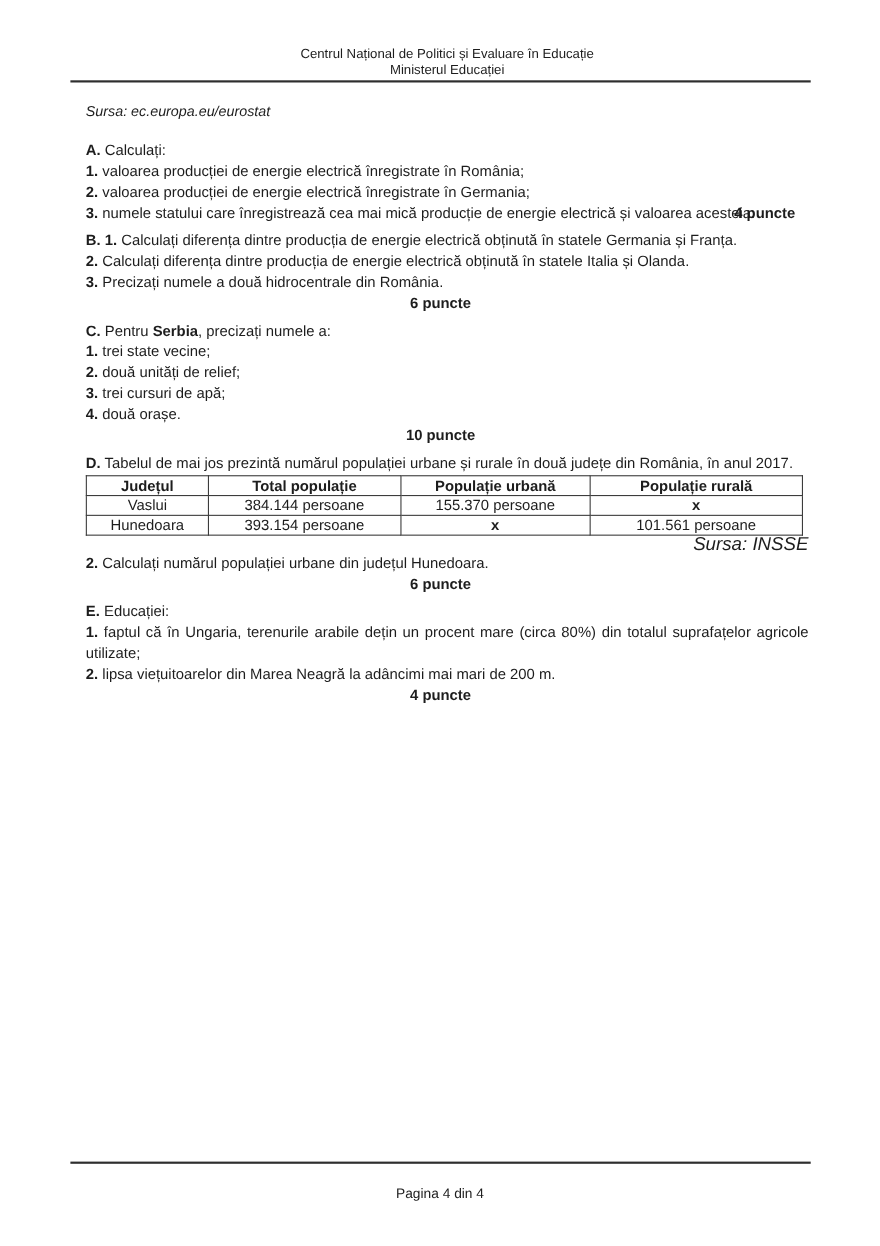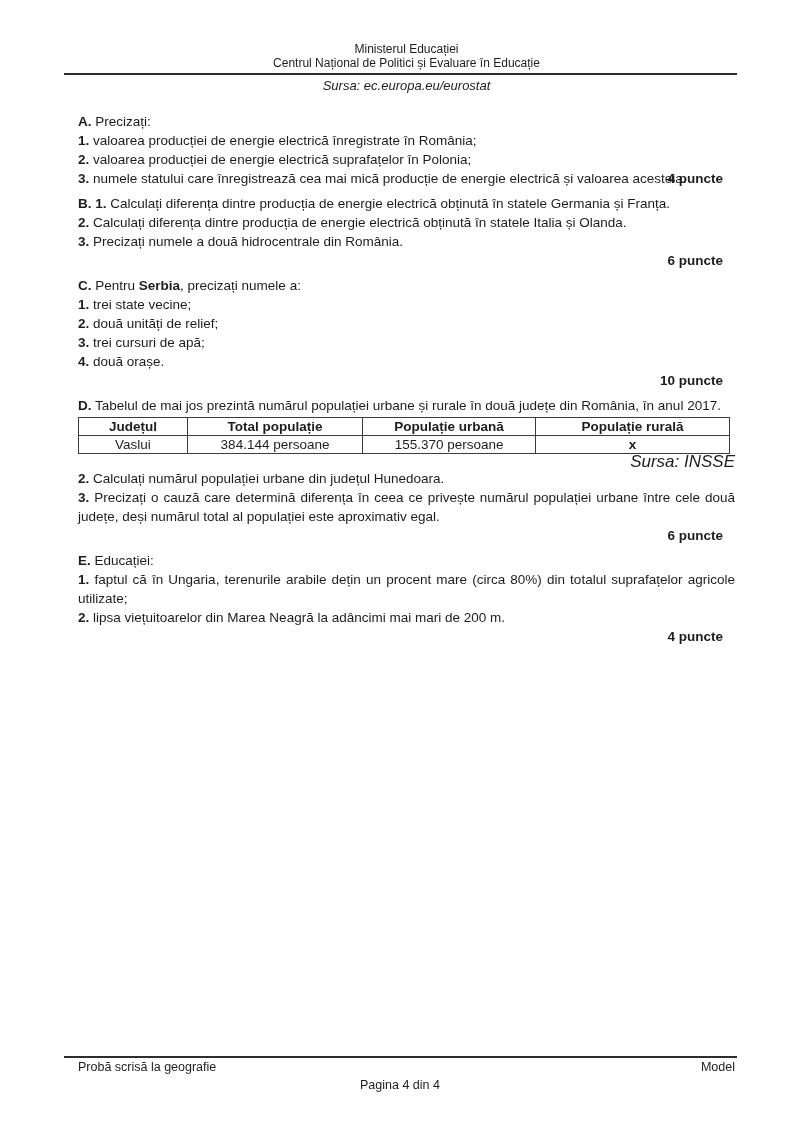--- a/index.html
+++ b/index.html
@@ -8,28 +8,28 @@
     width:800px; height:1133px;
     background:#ffffff;
     font-family:"Liberation Sans", sans-serif;
     color:#1d1d1d;
     overflow:hidden;
   }
   .content { position:absolute; left:78px; top:42px; width:657px; }
 
   .hdr { text-align:center; font-size:12px; line-height:14px; }
   .hdr-rule { border:none; border-top:2px solid #2e2e2e; margin:3px 0 0 -14px; width:673px; }
-  .source-line { text-align:center; font-style:italic; font-size:13px; line-height:17px; margin-top:2px; }
+  .source-line { text-align:left; font-style:italic; font-size:13px; line-height:17px; margin-top:17px; }
 
   .section { margin-top:6px; font-size:13.5px; line-height:19px; }
   .section.first { margin-top:18px; }
   .line { min-height:19px; }
   .marker { font-weight:bold; }
   .just { text-align:justify; }
-  .points { font-weight:bold; text-align:right; padding-right:12px; }
+  .points { font-weight:bold; text-align:center; padding-right:12px; }
   .rel { position:relative; }
   .points-abs { position:absolute; right:12px; bottom:0; font-weight:bold; }
 
   table.data {
     border-collapse:collapse;
     width:652px;
     margin-top:2px;
     font-size:13.5px;
   }
   table.data th, table.data td {
@@ -50,29 +50,29 @@
   .footer-rule { position:absolute; left:64px; top:1056px; width:673px; border-top:2px solid #2e2e2e; }
   .footer-row { position:absolute; left:78px; top:1060px; width:657px; display:flex; justify-content:space-between; font-size:12.5px; line-height:15px; }
   .footer-page { position:absolute; left:0; top:1078px; width:800px; text-align:center; font-size:12.5px; line-height:15px; }
 </style>
 </head>
 <body>
 
 <div class="page">
   <div class="content">
 
+    <div class="hdr">Centrul Național de Politici și Evaluare în Educație</div>
     <div class="hdr">Ministerul Educației</div>
-    <div class="hdr">Centrul Național de Politici și Evaluare în Educație</div>
     <hr class="hdr-rule">
     <div class="source-line">Sursa: ec.europa.eu/eurostat</div>
 
     <div class="section first">
-      <div class="line"><span class="marker">A.</span> <span>Precizați:</span></div>
+      <div class="line"><span class="marker">A.</span> <span>Calculați:</span></div>
       <div class="line"><span class="marker">1.</span> <span>valoarea producției de energie electrică înregistrate în România;</span></div>
-      <div class="line"><span class="marker">2.</span> <span>valoarea producției de energie electrică suprafațelor în Polonia;</span></div>
+      <div class="line"><span class="marker">2.</span> <span>valoarea producției de energie electrică înregistrate în Germania;</span></div>
       <div class="line just rel"><span class="marker">3.</span> <span>numele statului care înregistrează cea mai mică producție de energie electrică și valoarea acesteia.</span><span class="points-abs">4 puncte</span></div>
     </div>
 
     <div class="section">
       <div class="line just"><span class="marker">B. 1.</span> <span>Calculați diferența dintre producția de energie electrică obținută în statele Germania și Franța.</span></div>
       <div class="line"><span class="marker">2.</span> <span>Calculați diferența dintre producția de energie electrică obținută în statele Italia și Olanda.</span></div>
       <div class="line"><span class="marker">3.</span> <span>Precizați numele a două hidrocentrale din România.</span></div>
       <div class="line points">6 puncte</div>
     </div>
 
@@ -97,37 +97,38 @@
             <th class="col-rural">Populație rurală</th>
           </tr>
         </thead>
         <tbody>
           <tr>
             <td>Vaslui</td>
             <td>384.144 persoane</td>
             <td>155.370 persoane</td>
             <td class="xbold">x</td>
           </tr>
+          <tr>
+            <td>Hunedoara</td>
+            <td>393.154 persoane</td>
+            <td class="xbold">x</td>
+            <td>101.561 persoane</td>
+          </tr>
         </tbody>
       </table>
       <div class="table-source">Sursa: INSSE</div>
 
       <div class="line"><span class="marker">2.</span> <span>Calculați numărul populației urbane din județul Hunedoara.</span></div>
-      <div class="just"><span class="marker">3.</span> <span>Precizați o cauză care determină diferența în ceea ce privește numărul populației urbane între cele două județe, deși numărul total al populației este aproximativ egal.</span></div>
       <div class="line points">6 puncte</div>
     </div>
 
     <div class="section">
       <div class="line"><span class="marker">E.</span> <span>Educației:</span></div>
       <div class="just"><span class="marker">1.</span> <span>faptul că în Ungaria, terenurile arabile dețin un procent mare (circa 80%) din totalul suprafațelor agricole utilizate;</span></div>
       <div class="line"><span class="marker">2.</span> <span>lipsa viețuitoarelor din Marea Neagră la adâncimi mai mari de 200 m.</span></div>
       <div class="line points">4 puncte</div>
     </div>
 
   </div>
 
   <div class="footer-rule"></div>
-  <div class="footer-row">
-    <span>Probă scrisă la geografie</span>
-    <span>Model</span>
-  </div>
   <div class="footer-page">Pagina 4 din 4</div>
 </div>
 
 </body></html>

